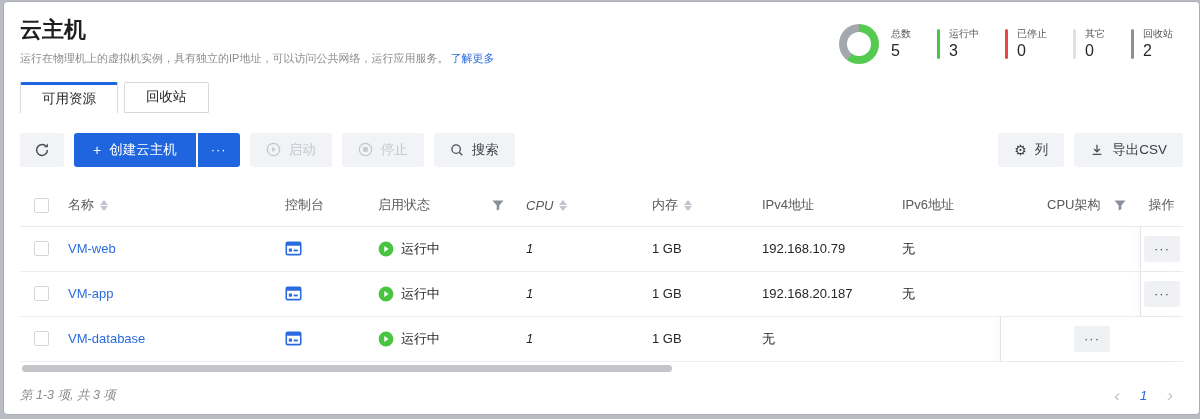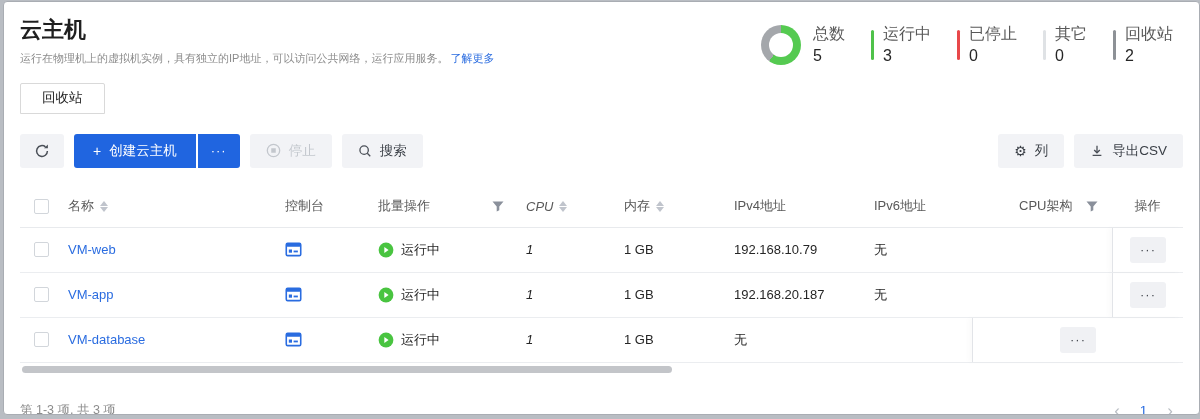--- a/index.html
+++ b/index.html
@@ -14,21 +14,21 @@
   .page-desc { margin-top:7px; font-size:11px; color:#8c8c8c; }
   .learn-more { color:#2a6ce0; text-decoration:none; cursor:pointer; margin-left:2px; }
 
   .stats { display:flex; align-items:center; margin-top:8px; }
   .donut { width:40px; height:40px; border-radius:50%; position:relative; margin-right:12px; }
   .donut .hole { position:absolute; left:8px; top:8px; width:24px; height:24px; border-radius:50%; background:#fff; }
   .stat { display:flex; align-items:center; margin-right:26px; }
   .stat:last-child { margin-right:0; }
   .stat-bar { width:3px; height:30px; border-radius:2px; margin-right:9px; background:#ddd; }
   .stat-texts { display:flex; flex-direction:column; justify-content:center; }
-  .stat-label { font-size:16px; color:#595959; line-height:1.3; }
+  .stat-label { font-size:10px; color:#595959; line-height:1.3; }
   .stat-value { font-size:16px; color:#262626; line-height:1.3; margin-top:1px; }
 
   
   .tabs { display:flex; gap:6px; margin:16px 0 0 16px; }
   .tab { height:31px; padding:0 21px; display:flex; align-items:center; font-size:13.5px; color:#262626;
          border:1px solid #d9d9d9; border-radius:2px 2px 0 0; background:#fff; cursor:pointer; }
   .tab.active { border-top:3px solid #2065e0; border-bottom:none; font-weight:400; }
 
   
   .content { padding:20px 16px 0 16px; }
@@ -49,39 +49,39 @@
   .table { margin-top:18px; }
   .trow { display:flex; align-items:center; }
   .thead { height:42px; font-size:13px; color:#595959; border-bottom:1px solid #e8eaed; }
   .tbody-row { height:45px; font-size:13px; color:#262626; border-bottom:1px solid #ebedf0; }
   .cell { flex:0 0 auto; display:flex; align-items:center; }
   .c-check { width:48px; padding-left:14px; }
   .c-name { width:205px; }
   .c-console { width:105px; padding-left:12px; }
   .c-status { width:148px; justify-content:space-between; padding-right:22px; }
   .c-cpu { width:98px;font-style:italic; }
-  .c-mem { width:110px; }
+  .c-mem { width:110px;margin-left:28px; }
   .c-ipv4 { width:140px; }
   .c-ipv6 { width:145px; }
   .c-arch { width:93px; justify-content:space-between; padding-right:14px; }
   .c-action { flex:1 1 auto; justify-content:center; }
   .tbody-row .c-action { border-left:1px solid #e2e4e8; align-self:stretch; box-shadow:-4px 0 5px rgba(0,0,0,0.02); }
 
   .checkbox { width:15px; height:15px; border:1px solid #d2d6db; border-radius:2px; background:#fff;
               appearance:none; -webkit-appearance:none; cursor:pointer; }
   .name-link { color:#2a6ce0; text-decoration:none; cursor:pointer; }
   .sort-icon { margin-left:6px; display:inline-flex; flex-direction:column; gap:1px; }
   .status-chip { display:flex; align-items:center; gap:7px; }
   .action-btn { width:36px; height:26px; border:none; border-radius:3px; background:#f0f1f4; color:#43474e;
                 font-size:13px; letter-spacing:1px; cursor:pointer; display:flex; align-items:center; justify-content:center; }
 
   
   .hscroll { position:relative; height:10px; margin-top:2px; }
   .hscroll-thumb { position:absolute; left:2px; top:1px; width:650px; height:7px; border-radius:4px; background:#c3c5c9; cursor:grab; }
-  .tfoot { display:flex; align-items:flex-end; justify-content:space-between; height:44px; padding-right:10px; }
+  .tfoot { display:flex; align-items:center; justify-content:space-between; height:44px; padding-right:10px;font-style:italic; }
   .tfoot-summary { font-size:12.5px; color:#8c8c8c; }
   .pager { display:flex; align-items:center; gap:20px; font-size:13.5px; }
   .pg-arrow { color:#b9bdc3; font-size:17px; cursor:pointer; line-height:1; }
   .pg-num { color:#2a6ce0; cursor:pointer; }
 </style>
 </head>
 <body>
 
 <div class="frame">
 
@@ -128,20 +128,21 @@
         <span class="stat-bar" style="background: rgb(141, 145, 150);"></span>
         <div class="stat-texts">
           <span class="stat-label">回收站</span>
           <span class="stat-value">2</span>
         </div>
       </div>
     </div>
   </div>
 
   <div class="tabs">
+    <div class="tab active">可用资源</div>
     <div class="tab">回收站</div>
   </div>
 
   <div class="content">
 
     <div class="toolbar">
       <button class="btn icon-only">
         <svg width="16" height="16" viewBox="0 0 16 16">
           <path d="M13.4 8 A5.4 5.4 0 1 1 11.5 3.9" fill="none" stroke="#4b5058" stroke-width="1.5"></path>
           <path d="M13.9 1.4 L13.9 5.2 L10.1 5.2 Z" fill="#4b5058"></path>
@@ -151,20 +152,27 @@
       <span class="split">
         <button class="btn btn-primary main">
           <span class="glyph">+</span>
           <span>创建云主机</span>
         </button>
         <button class="btn btn-primary more">
           <span>···</span>
         </button>
       </span>
 
+      <button class="btn disabled">
+        <svg width="15" height="15" viewBox="0 0 16 16">
+          <circle cx="8" cy="8" r="6.6" fill="none" stroke="#c3c7cd" stroke-width="1.4"></circle>
+          <path d="M6.6 5.4 L10.4 8 L6.6 10.6 Z" fill="#c3c7cd"></path>
+        </svg>
+        <span>启动</span>
+      </button>
 
       <button class="btn disabled">
         <svg width="15" height="15" viewBox="0 0 16 16">
           <circle cx="8" cy="8" r="6.6" fill="none" stroke="#c3c7cd" stroke-width="1.4"></circle>
           <rect x="5.6" y="5.6" width="4.8" height="4.8" fill="#c3c7cd"></rect>
         </svg>
         <span>停止</span>
       </button>
 
 
@@ -206,21 +214,21 @@
               </svg>
             <svg width="8" height="5" viewBox="0 0 8 5">
                 <path d="M0 0 L8 0 L4 5 Z" fill="#c0c4cc"></path>
               </svg>
           </span>
         </div>
         <div class="cell c-console">
           <span>控制台</span>
         </div>
         <div class="cell c-status">
-          <span>批量操作</span>
+          <span>启用状态</span>
           <svg width="12" height="11" viewBox="0 0 12 11">
             <path d="M0.5 0.5 L11.5 0.5 L7.3 5.4 L7.3 9.2 L4.7 10.6 L4.7 5.4 Z" fill="#8a909b"></path>
           </svg>
         </div>
         <div class="cell c-cpu">
           <span>CPU</span>
           <span class="sort-icon">
             <svg width="8" height="5" viewBox="0 0 8 5">
                 <path d="M4 0 L8 5 L0 5 Z" fill="#c0c4cc"></path>
               </svg>

